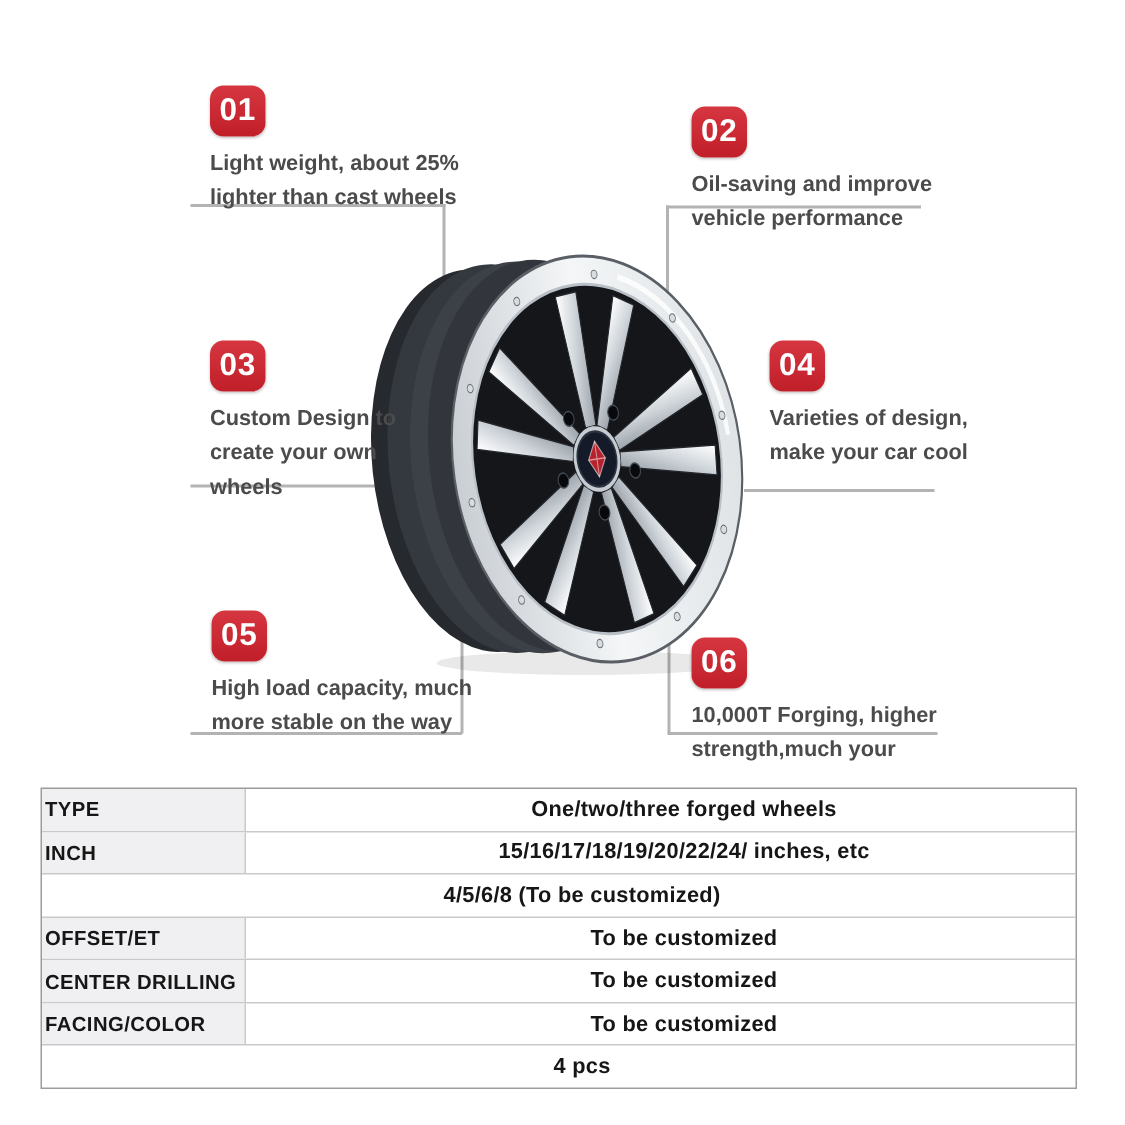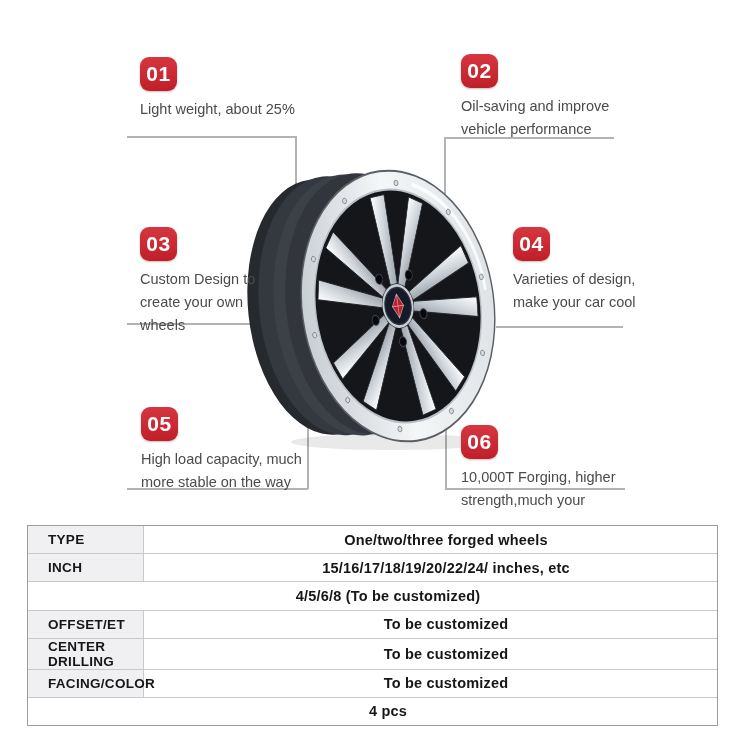--- a/index.html
+++ b/index.html
@@ -12,32 +12,32 @@
   .line.v { width:2px; }
   .feature { position:absolute; }
   .badge {
     width:37px; height:34px; border-radius:9px;
     background:linear-gradient(180deg,#d63640,#c01f29);
     color:#ffffff; font-weight:bold; font-size:21px; letter-spacing:0.5px;
     display:flex; align-items:center; justify-content:center;
     box-shadow:0 1px 2px rgba(0,0,0,0.25);
     margin-bottom:7px;
   }
-  .ftext { font-size:14.5px; color:#4b4b4b; line-height:23px; white-space:nowrap; }
+  .ftext { font-size:14.5px; color:#4b4b4b; line-height:23px; white-space:nowrap;font-weight:bold; }
   #spec-table {
     position:absolute; left:27px; top:525px; width:691px; height:201px;
     border:1px solid #9c9c9c; box-sizing:border-box;
     display:flex; flex-direction:column; background:#ffffff;
   }
   .trow { flex:1; display:flex; border-bottom:1px solid #c9c9c9; }
   .trow:last-child { border-bottom:none; }
   .tlabel {
-    width:116px; box-sizing:border-box; background:#f0f0f3;
+    width:136px; box-sizing:border-box; background:#f0f0f3;
     border-right:1px solid #c9c9c9; display:flex; align-items:center;
-    padding-left:20px; font-weight:bold; font-size:13.5px; color:#161616;
+    padding-left:2px; font-weight:bold; font-size:13.5px; color:#161616;
     letter-spacing:0.3px;
   }
   .tvalue {
     flex:1; display:flex; align-items:center; justify-content:center;
     font-weight:bold; font-size:14.5px; color:#161616; letter-spacing:0.2px;margin-left:31px;
   }
   #wheel { position:absolute; left:243px; top:165px; }
 </style>
 </head>
 <body>
@@ -129,24 +129,25 @@
           </g>
         </g>
       </g>
     </g>
   </svg>
 
   <div class="feature" style="left:140px;top:57px">
     <div class="badge">01</div>
     <div class="ftext">
       <div>Light weight, about 25%</div>
-    </div>
-  </div>
-
-  <div class="feature" style="left:461px;top:54px">
+      <div>lighter than cast wheels</div>
+    </div>
+  </div>
+
+  <div class="feature" style="left:461px;top:71px">
     <div class="badge">02</div>
     <div class="ftext">
       <div>Oil-saving and improve</div>
       <div>vehicle performance</div>
     </div>
   </div>
 
   <div class="feature" style="left:140px;top:227px">
     <div class="badge">03</div>
     <div class="ftext">

